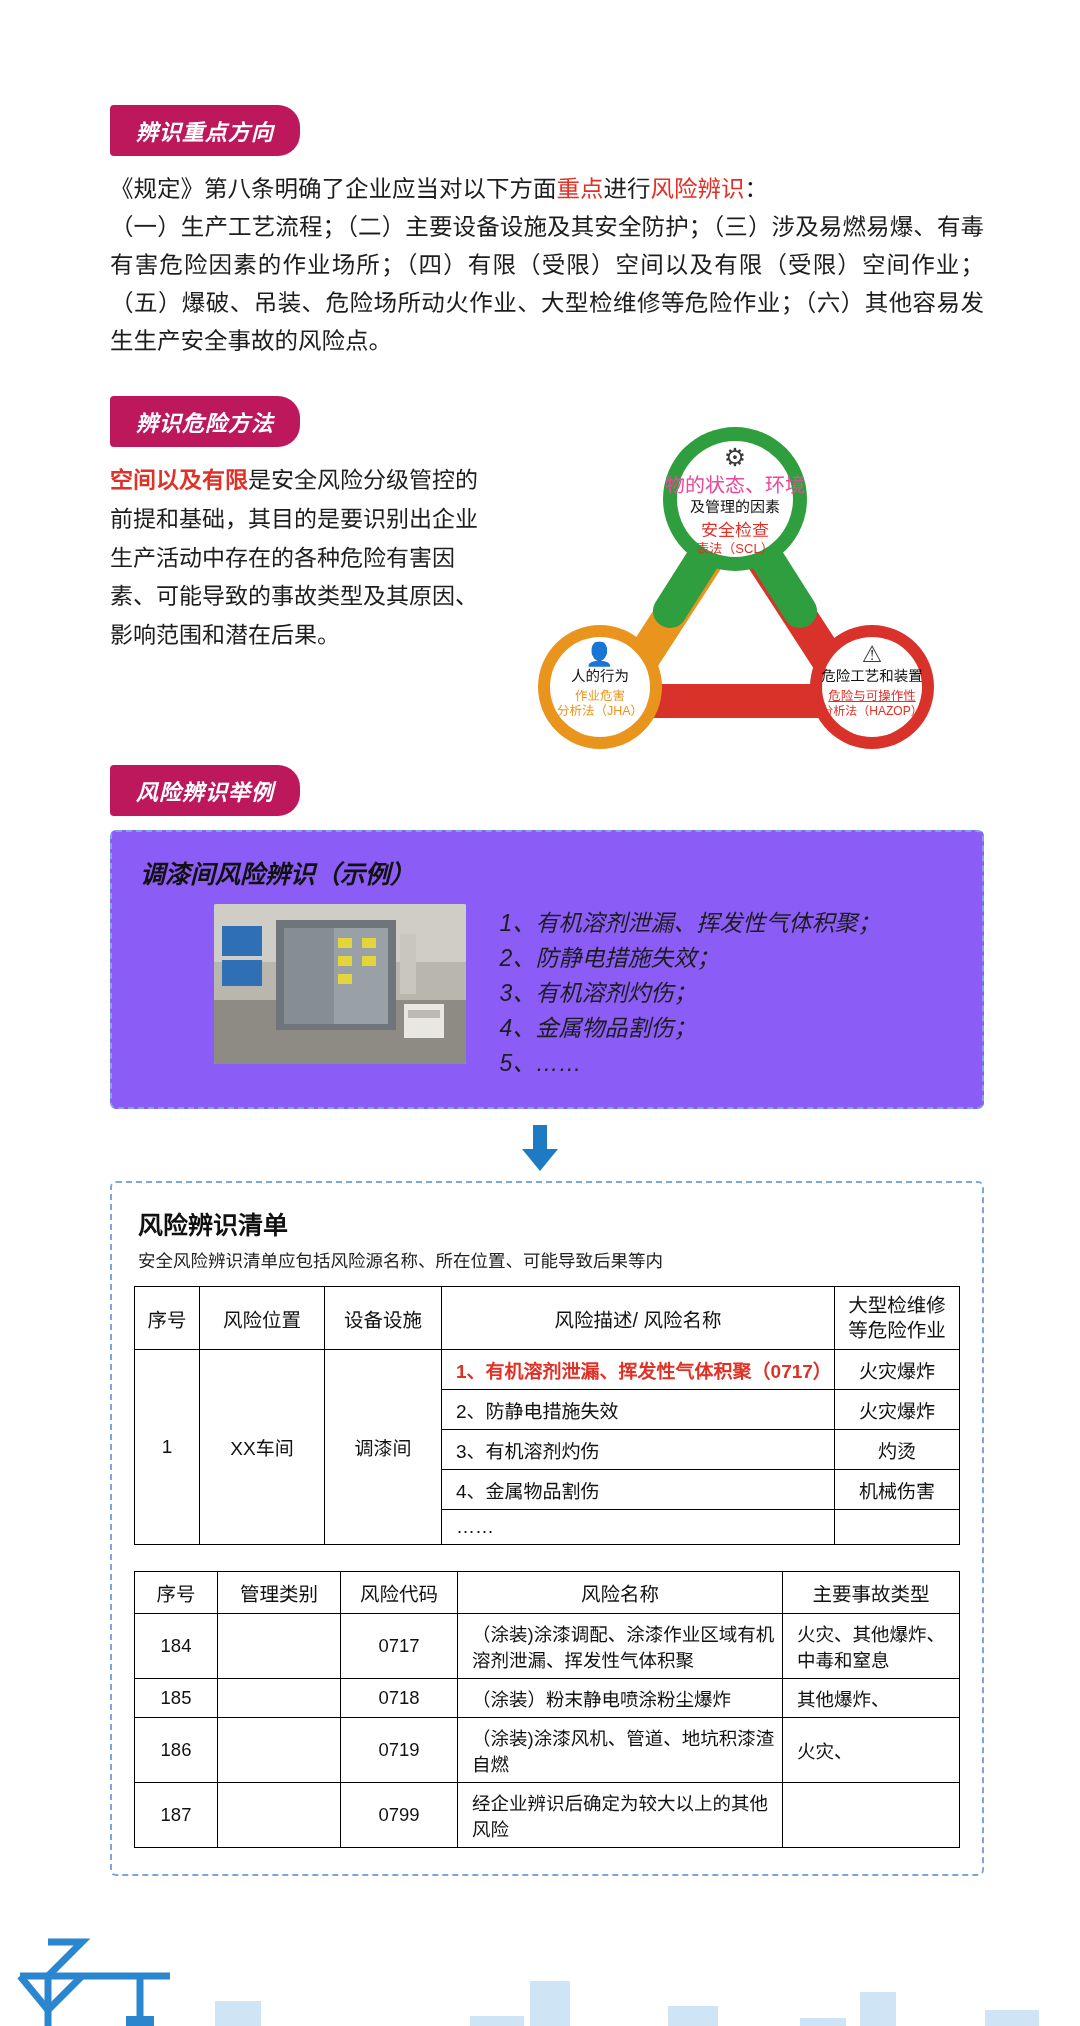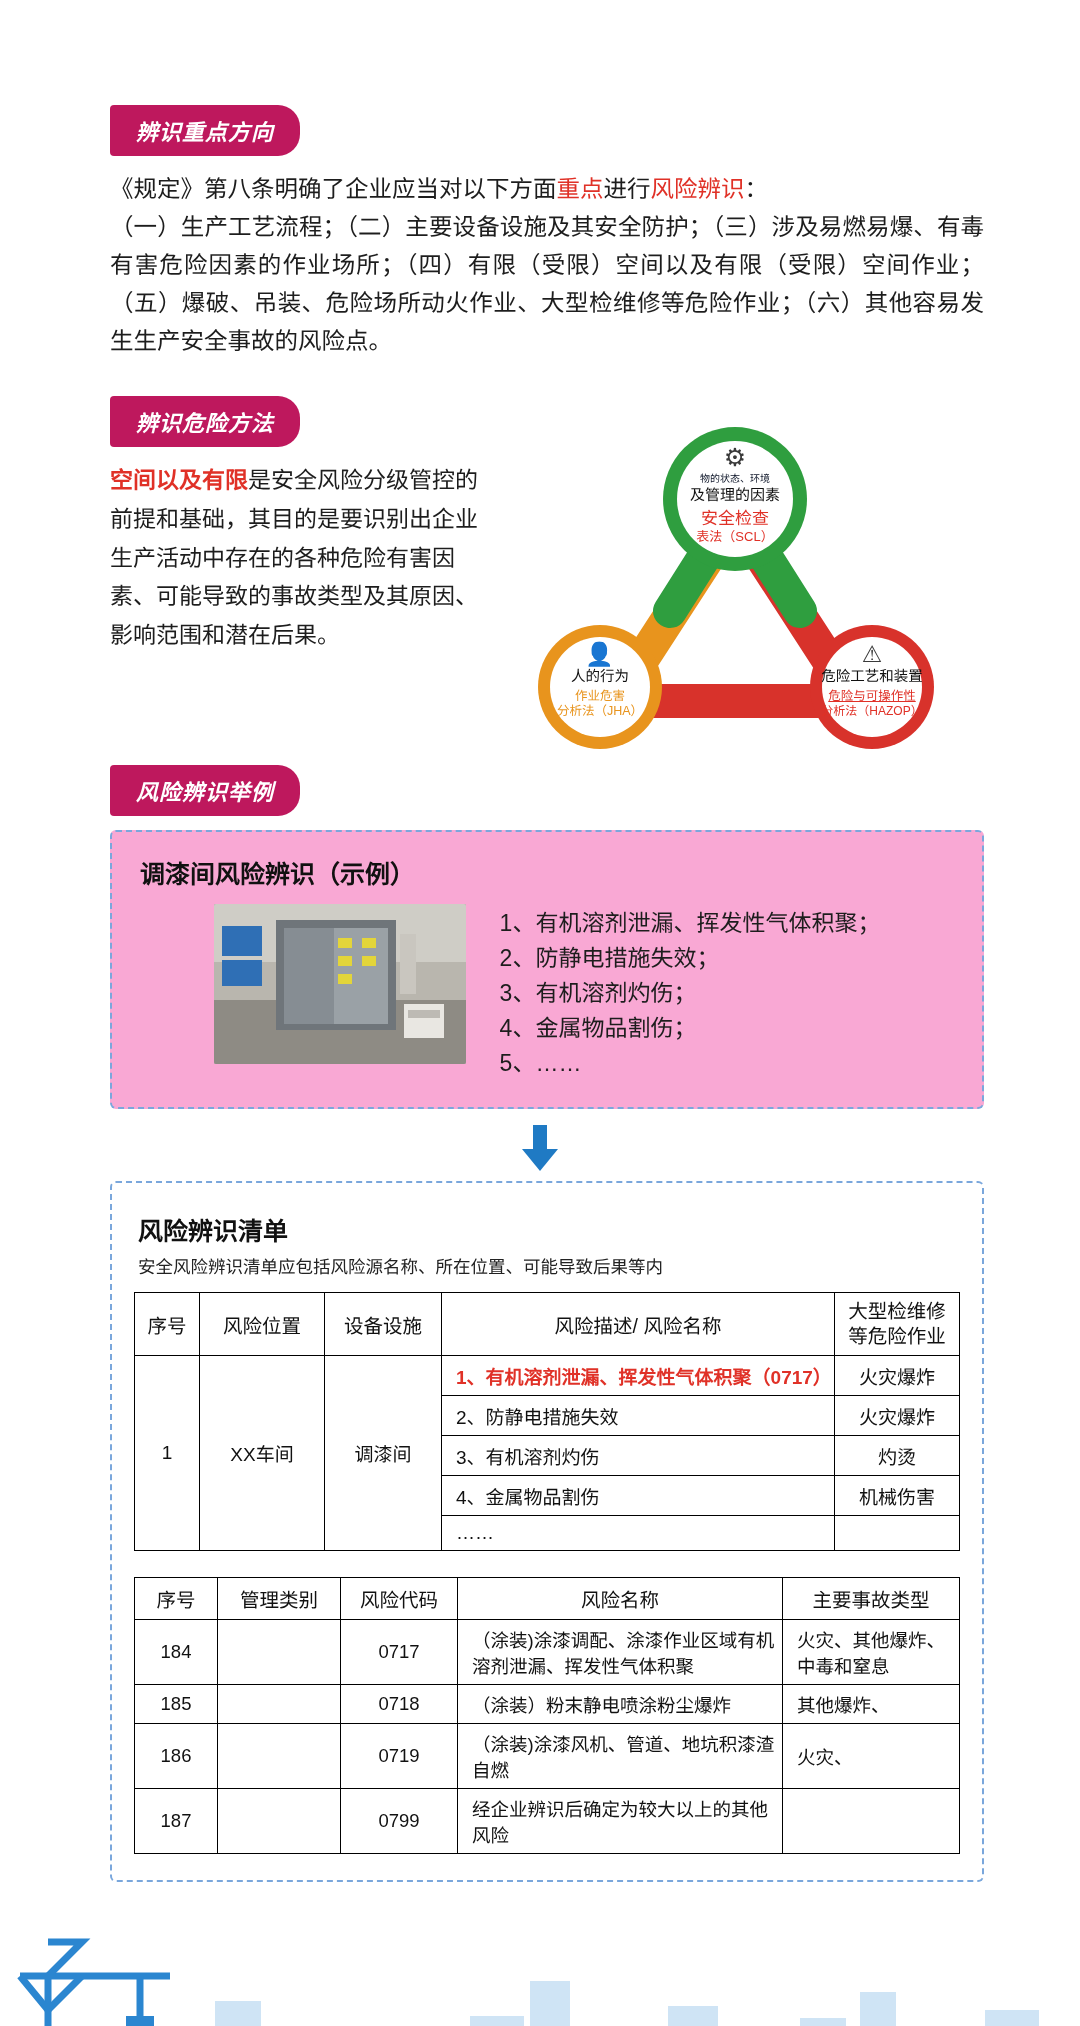--- a/index.html
+++ b/index.html
@@ -51,21 +51,22 @@
   }
   .method-text .redbold{color:#e03127;font-weight:bold;}
   .tri-wrap{position:relative;width:470px;height:330px;margin-left:10px;margin-top:-40px;}
 
   
   .dashed-box{
     margin:0 96px 0 110px;
     border:2px dashed #7aa7dc;
     border-radius:6px;
     padding:22px 24px 26px 24px;
-    background:#f9a8d4;
+    background:#8b5cf6;
+    font-style:italic;
   }
   .dashed-title{font-size:25px;font-weight:bold;color:#111;margin:0 0 14px 4px;}
   .ex-row{display:flex;align-items:flex-start;justify-content:center;}
   .ex-photo{
     width:252px;height:160px;border-radius:2px;flex:0 0 auto;
     position:relative;overflow:hidden;background:#9c9c99;
   }
   .ex-list{margin-left:34px;font-size:23px;line-height:1.52;color:#1d1d1d;padding-top:2px;}
   .ex-list div{white-space:nowrap;}
 
@@ -75,21 +76,21 @@
   .arrow .stem{position:absolute;left:11px;top:0;width:14px;height:26px;background:#1f7ac4;}
   .arrow .head{position:absolute;left:0;top:24px;width:0;height:0;border-left:18px solid transparent;border-right:18px solid transparent;border-top:22px solid #1f7ac4;}
 
   
   .list-box{
     margin:0 96px 0 110px;
     border:2px dashed #7aa7dc;
     border-radius:6px;
     padding:20px 22px 26px 22px;
   }
-  .list-title{font-size:25px;font-weight:bold;color:#111;margin:8px 0 6px 4px;}
+  .list-title{font-size:25px;font-weight:bold;color:#111;margin:2px 0 6px 4px;}
   .list-sub{font-size:17.5px;color:#222;margin:0 0 14px 4px;}
 
   table{border-collapse:collapse;width:100%;background:#fff;}
   table.t1, table.t2{border:1.5px solid #000;}
   table td,table th{border:1.2px solid #000;padding:6px 6px;font-size:19px;color:#111;font-weight:normal;}
   .c{text-align:center;}
   .t1 .hdr td{text-align:center;font-size:19.5px;}
   .t1 .desc{padding-left:14px;text-align:left;}
   .redrow{color:#e03127;font-weight:bold;}
   .t2{margin-top:26px;}
@@ -143,21 +144,21 @@
         <circle cx="235" cy="78" r="72" fill="#2f9e3f"></circle>
         <circle cx="100" cy="266" r="62" fill="#e8941d"></circle>
         <circle cx="372" cy="266" r="62" fill="#d8322b"></circle>
         <circle cx="235" cy="78" r="58" fill="#ffffff"></circle>
         <circle cx="100" cy="266" r="50" fill="#ffffff"></circle>
         <circle cx="372" cy="266" r="50" fill="#ffffff"></circle>
       </svg>
 
       <div style="position:absolute;left:143px;top:24px;width:184px;text-align:center;">
         <div style="font-size:25px;color:#3a3a3a;line-height:1;">⚙</div>
-        <div style="font-size:10px;color:#0f172a;line-height:1.22;margin-top:3px;">物的状态、环境</div>
+        <div style="font-size:20px;color:#ec4899;line-height:1.22;margin-top:3px;">物的状态、环境</div>
         <div style="font-size:15px;color:#111;line-height:1.22;">及管理的因素</div>
         <div style="font-size:17px;color:#e03127;line-height:1.25;margin-top:4px;">安全检查</div>
         <div style="font-size:13px;color:#e03127;line-height:1.25;">表法（SCL）</div>
       </div>
 
       <div style="position:absolute;left:18px;top:222px;width:164px;text-align:center;">
         <div style="font-size:23px;color:#3a3a3a;line-height:1;">👤</div>
         <div style="font-size:14.5px;color:#111;line-height:1.2;margin-top:2px;">人的行为</div>
         <div style="font-size:12.5px;color:#e8941d;line-height:1.25;margin-top:3px;">作业危害</div>
         <div style="font-size:12.5px;color:#e8941d;line-height:1.25;">分析法（JHA）</div>

